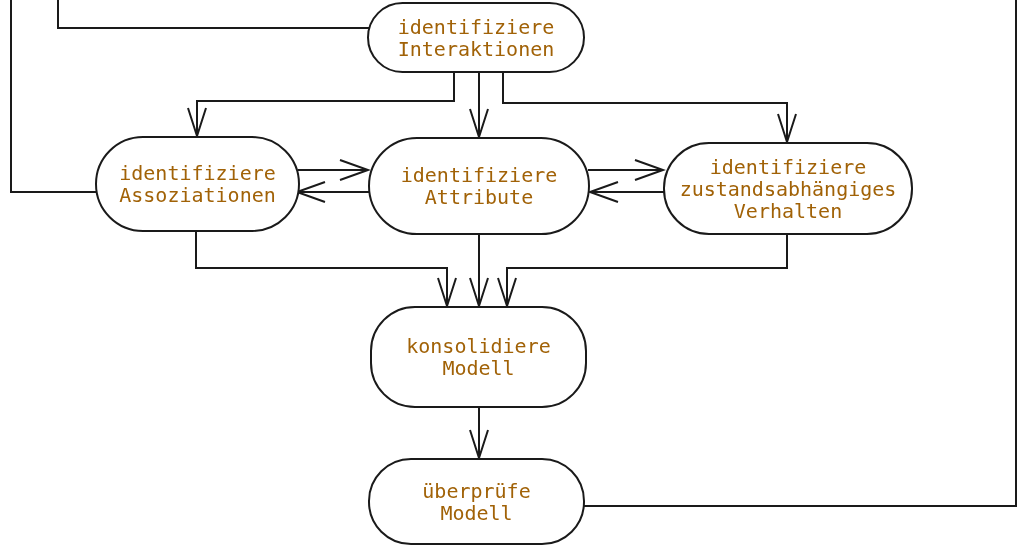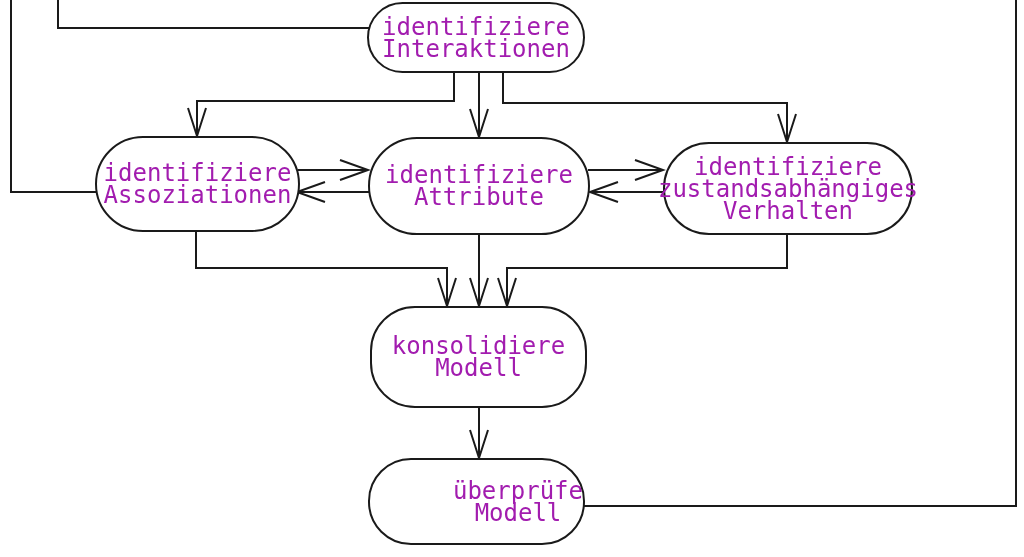--- a/index.html
+++ b/index.html
@@ -21,23 +21,23 @@
     box-sizing: border-box;
     background: #ffffff;
     border: 2px solid #1a1a1a;
     display: flex;
     align-items: center;
     justify-content: center;
     text-align: center;
   }
   .node-label {
     white-space: pre-line;
-    font-size: 24px;
+    font-size: 20px;
     line-height: 22px;
-    color: #a21caf;
+    color: #a16207;
     letter-spacing: 0;
   }
 </style>
 </head>
 <body>
 
 <div class="stage">
 
   <svg class="edges-svg" width="1024" height="557" viewBox="0 0 1024 557" xmlns="http://www.w3.org/2000/svg">
     <g stroke="#1a1a1a" stroke-width="2" fill="none" stroke-linejoin="miter" stroke-linecap="butt">
@@ -124,18 +124,18 @@
     <span class="node-label">identifiziere
 zustandsabhängiges
 Verhalten</span>
   </div>
 
   <div class="node" style="left:370px; top:306px; width:217px; height:102px; border-radius:45px;">
     <span class="node-label">konsolidiere
 Modell</span>
   </div>
 
-  <div class="node" style="left:368px; top:458px; width:217px; height:87px; border-radius:43px;justify-content:flex-end;">
+  <div class="node" style="left:368px; top:458px; width:217px; height:87px; border-radius:43px;">
     <span class="node-label">überprüfe
 Modell</span>
   </div>
 
 </div>
 
 </body></html>

